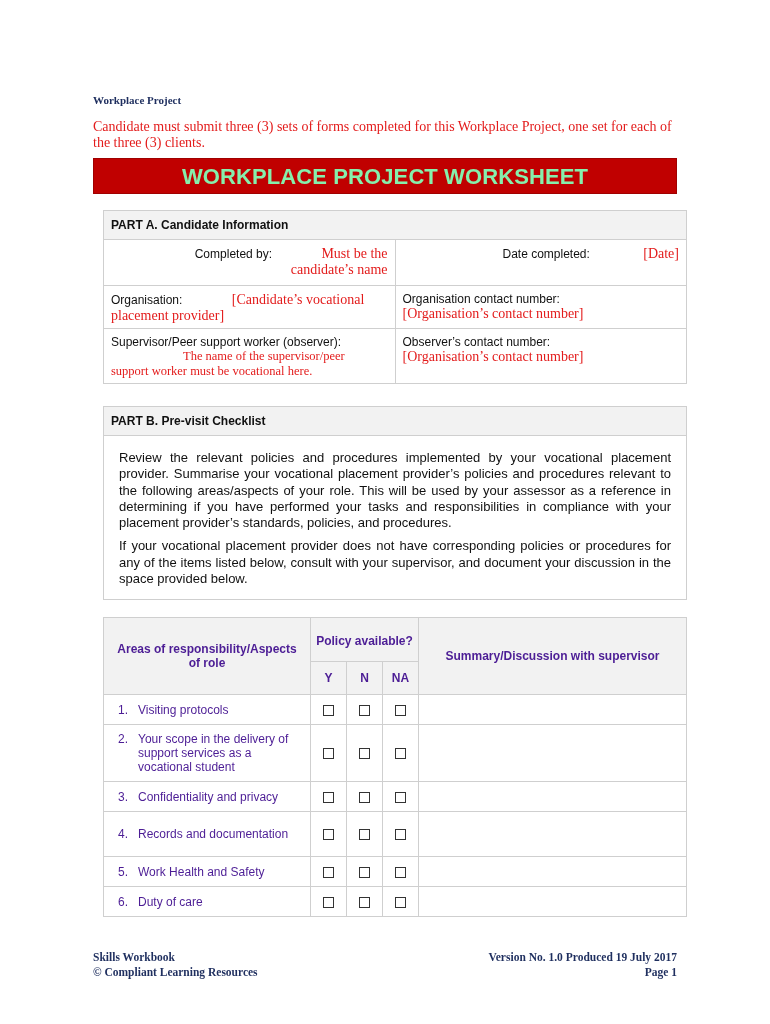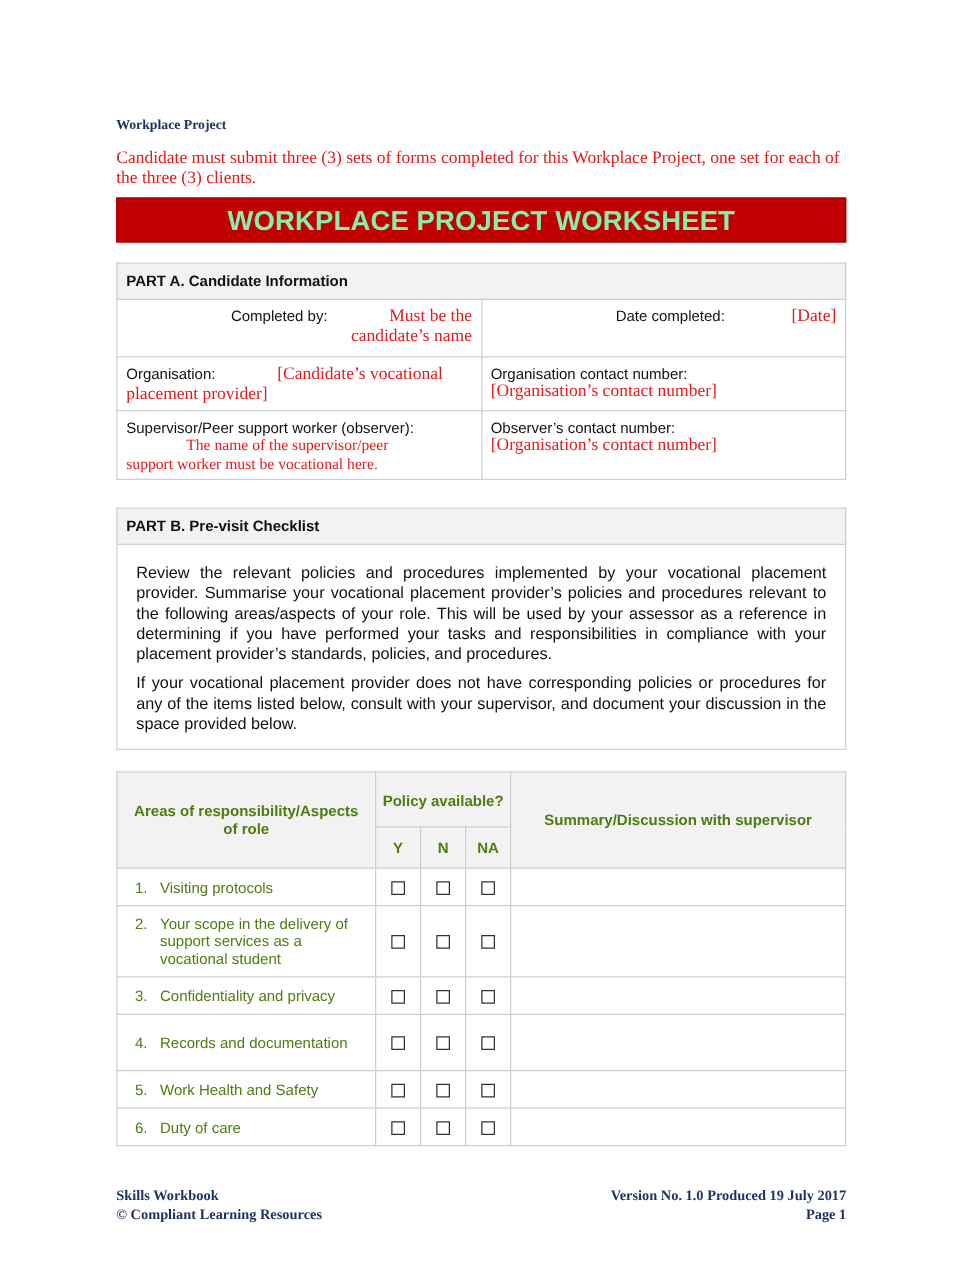--- a/index.html
+++ b/index.html
@@ -5,21 +5,21 @@
   html, body { margin: 0; padding: 0; background: #ffffff; }
   body { width: 770px; height: 1024px; position: relative; overflow: hidden; }
   .serif { font-family: "Liberation Serif", "DejaVu Serif", serif; }
   .sans { font-family: "Liberation Sans", "DejaVu Sans", sans-serif; }
 
   #title { position: absolute; left: 93px; top: 94px; font-size: 11px; font-weight: bold; color: #1f2f5f; }
   #intro { position: absolute; left: 93px; top: 119px; width: 590px; font-size: 14px; line-height: 16px; color: #e31b1b; }
   #banner { position: absolute; left: 93px; top: 158px; width: 582px; height: 34px; background: #c00000;
             border: 1px solid #a00000; color: #86efac; font-size: 22px; font-weight: bold; text-align: center; line-height: 35px; letter-spacing: 0.1px; }
 
-  table { border-collapse: collapse; position: absolute; left: 93px; padding-left: 24px; }
+  table { border-collapse: collapse; position: absolute; left: 103px; padding-left: 24px; }
   td, th { border: 1px solid #cfcfcf; vertical-align: top; }
 
   
   #partA { top: 210px; width: 584px; font-size: 12px; color: #111; }
   #partA .head { background: #f2f2f2; height: 28px; padding: 0 7px; font-weight: bold; line-height: 28px; text-align: left; }
   #partA td { padding: 6px 7px 4px 7px; width: 277px; }
   #partA .r1 td { height: 35px; text-align: right; }
   #partA .r2 td { height: 32px; }
   #partA .r3 td { height: 40px; }
   .lbl { font-family: "Liberation Sans", sans-serif; font-size: 12px; color: #111; }
@@ -27,21 +27,21 @@
   .val-sm { font-family: "Liberation Serif", serif; font-size: 12.5px; color: #e31b1b; line-height: 15px; }
 
   
   #partB { top: 406px; width: 584px; font-size: 12px; color: #111; }
   #partB .head { background: #f2f2f2; height: 28px; padding: 0 7px; font-weight: bold; line-height: 28px; text-align: left; }
   #partB .body { padding: 14px 15px 12px 15px; line-height: 16.3px; text-align: justify; font-size: 13px; }
   #partB .body p { margin: 0 0 7px 0; }
   #partB .body p:last-child { margin-bottom: 0; }
 
   
-  #check { top: 617px; width: 584px; font-size: 12px; color: #4d7c0f; }
+  #check { top: 617px; width: 584px; font-size: 12px; color: #4c1d95; }
   #check th { background: #f2f2f2; font-weight: bold; text-align: center; vertical-align: middle; }
   #check .h-area { width: 194px; padding: 0 6px; }
   #check .h-policy { height: 38px; line-height: 14px; padding-top: 4px; }
   #check .h-yn { width: 33px; height: 30px; }
   #check .h-sum { padding: 0 6px; }
   #check td { vertical-align: middle; }
   #check td.area { padding: 0 6px 0 10px; }
   #check td.cb { text-align: center; width: 33px; }
   .item { display: flex; line-height: 14px; }
   .item .num { width: 24px; text-align: right; padding-right: 10px; box-sizing: border-box; flex: none; }
@@ -80,21 +80,21 @@
       <span class="val">placement provider]</span>
     </td>
     <td>
       <span class="lbl">Organisation contact number:</span><br>
       <span class="val">[Organisation’s contact number]</span>
     </td>
   </tr>
   <tr class="r3">
     <td>
       <span class="lbl">Supervisor/Peer support worker (observer):</span><br>
-      <span class="val-sm" style="margin-left:48px">The name of the supervisor/peer</span><br>
+      <span class="val-sm" style="margin-left:72px">The name of the supervisor/peer</span><br>
       <span class="val-sm">support worker must be vocational here.</span>
     </td>
     <td>
       <span class="lbl">Observer’s contact number:</span><br>
       <span class="val">[Organisation’s contact number]</span>
     </td>
   </tr>
 </tbody>
   </table>
 

